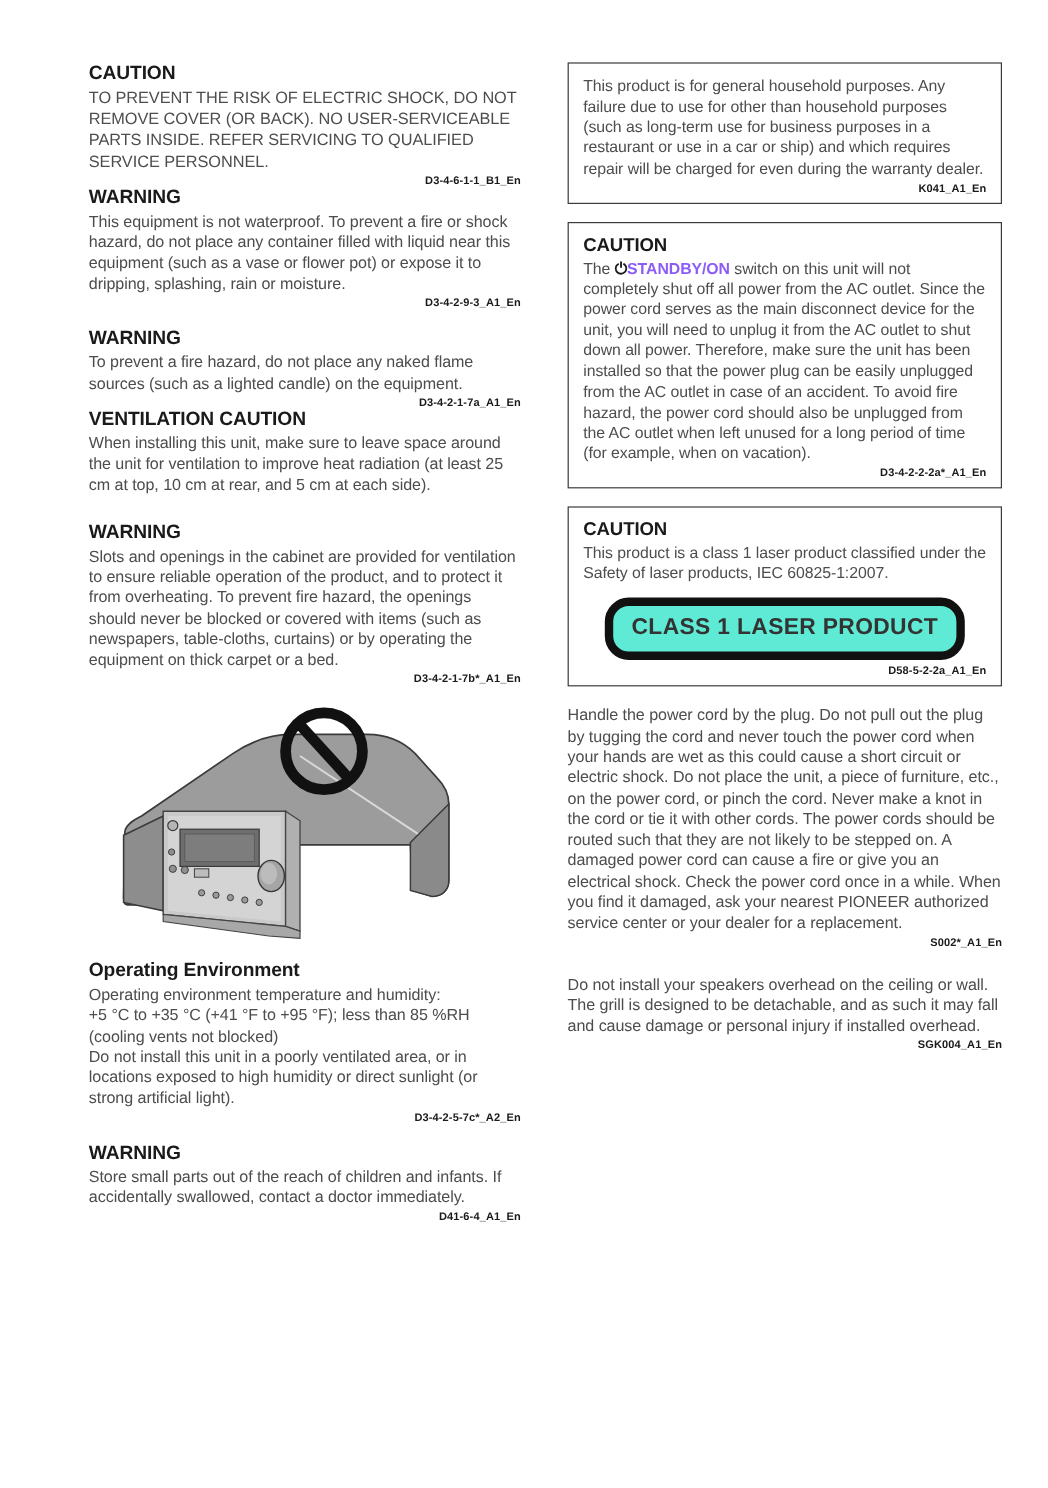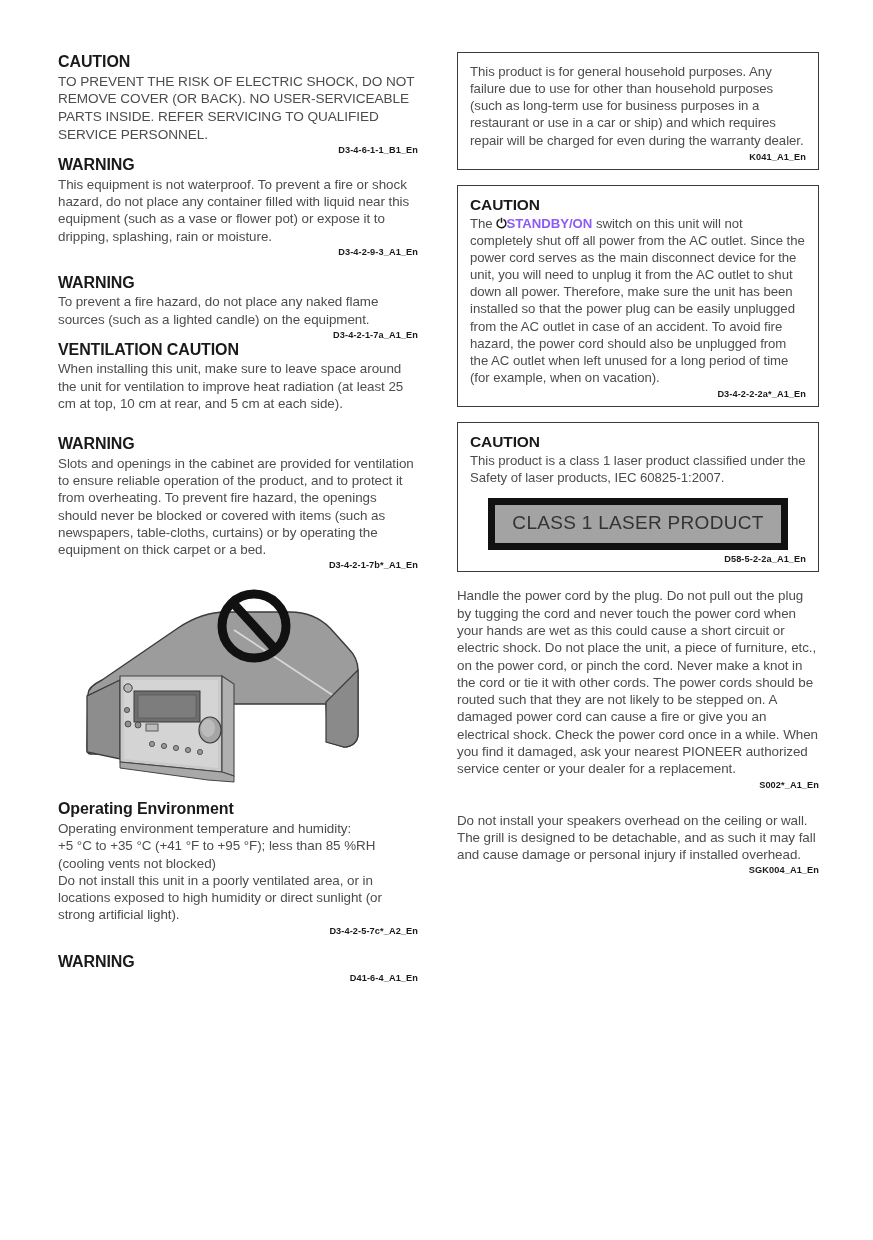--- a/index.html
+++ b/index.html
@@ -10,21 +10,21 @@
   body {
     width: 873px;
     height: 1240px;
     font-family: "Liberation Sans", sans-serif;
     color: #4a4a4a;
     position: relative;
     overflow: hidden;
   }
   .page {
     position: absolute;
-    left: 0; top: 0;
+    left: 16px; top: 0;
     width: 793px;
     height: 1240px;
   }
   .col {
     position: absolute;
     top: 52px;
   }
   .col-left {
     left: 58px;
     width: 360px;
@@ -70,25 +70,26 @@
     padding: 10px 12px 7px 12px;
     box-sizing: border-box;
     margin-bottom: 15px;
   }
   .box p.body { font-size: 13.2px; line-height: 1.30; }
   .box .refcode { margin-top: 3px; }
   .box h2.heading { font-size: 15.5px; margin-bottom: 0; }
 
   .laser-label {
     border: 7px solid #111111;
-    border-radius: 0;
+    border-radius: 20px;
     margin: 12px 18px 4px 18px;
     padding: 7px 0 9px 0;
     text-align: center;
-    background: #a3a3a3;
+    background: #5eead4;
+    font-weight: bold;
   }
   .laser-label span {
     font-size: 19px;
     color: #333333;
     letter-spacing: 0.3px;
   }
 
   .pwr-sym {
     font-weight: bold;
     color: #1a1a1a;
@@ -199,20 +200,21 @@
       <p class="body" style="white-space: pre-line;">Operating environment temperature and humidity:
 +5 °C to +35 °C (+41 °F to +95 °F); less than 85 %RH (cooling vents not blocked)
 Do not install this unit in a poorly ventilated area, or in locations exposed to high humidity or direct sunlight (or strong artificial light).</p>
       <div class="refcode">D3-4-2-5-7c*_A2_En</div>
     </div>
 
     <div class="gap-md"></div>
 
     <div>
       <h2 class="heading">WARNING</h2>
+      <p class="body">Store small parts out of the reach of children and infants. If accidentally swallowed, contact a doctor immediately.</p>
       <div class="refcode">D41-6-4_A1_En</div>
     </div>
 
   </div>
 
   <div class="col col-right">
 
     <div class="box">
       <p class="body">This product is for general household purposes. Any failure due to use for other than household purposes (such as long-term use for business purposes in a restaurant or use in a car or ship) and which requires repair will be charged for even during the warranty dealer.</p>
       <div class="refcode">K041_A1_En</div>

